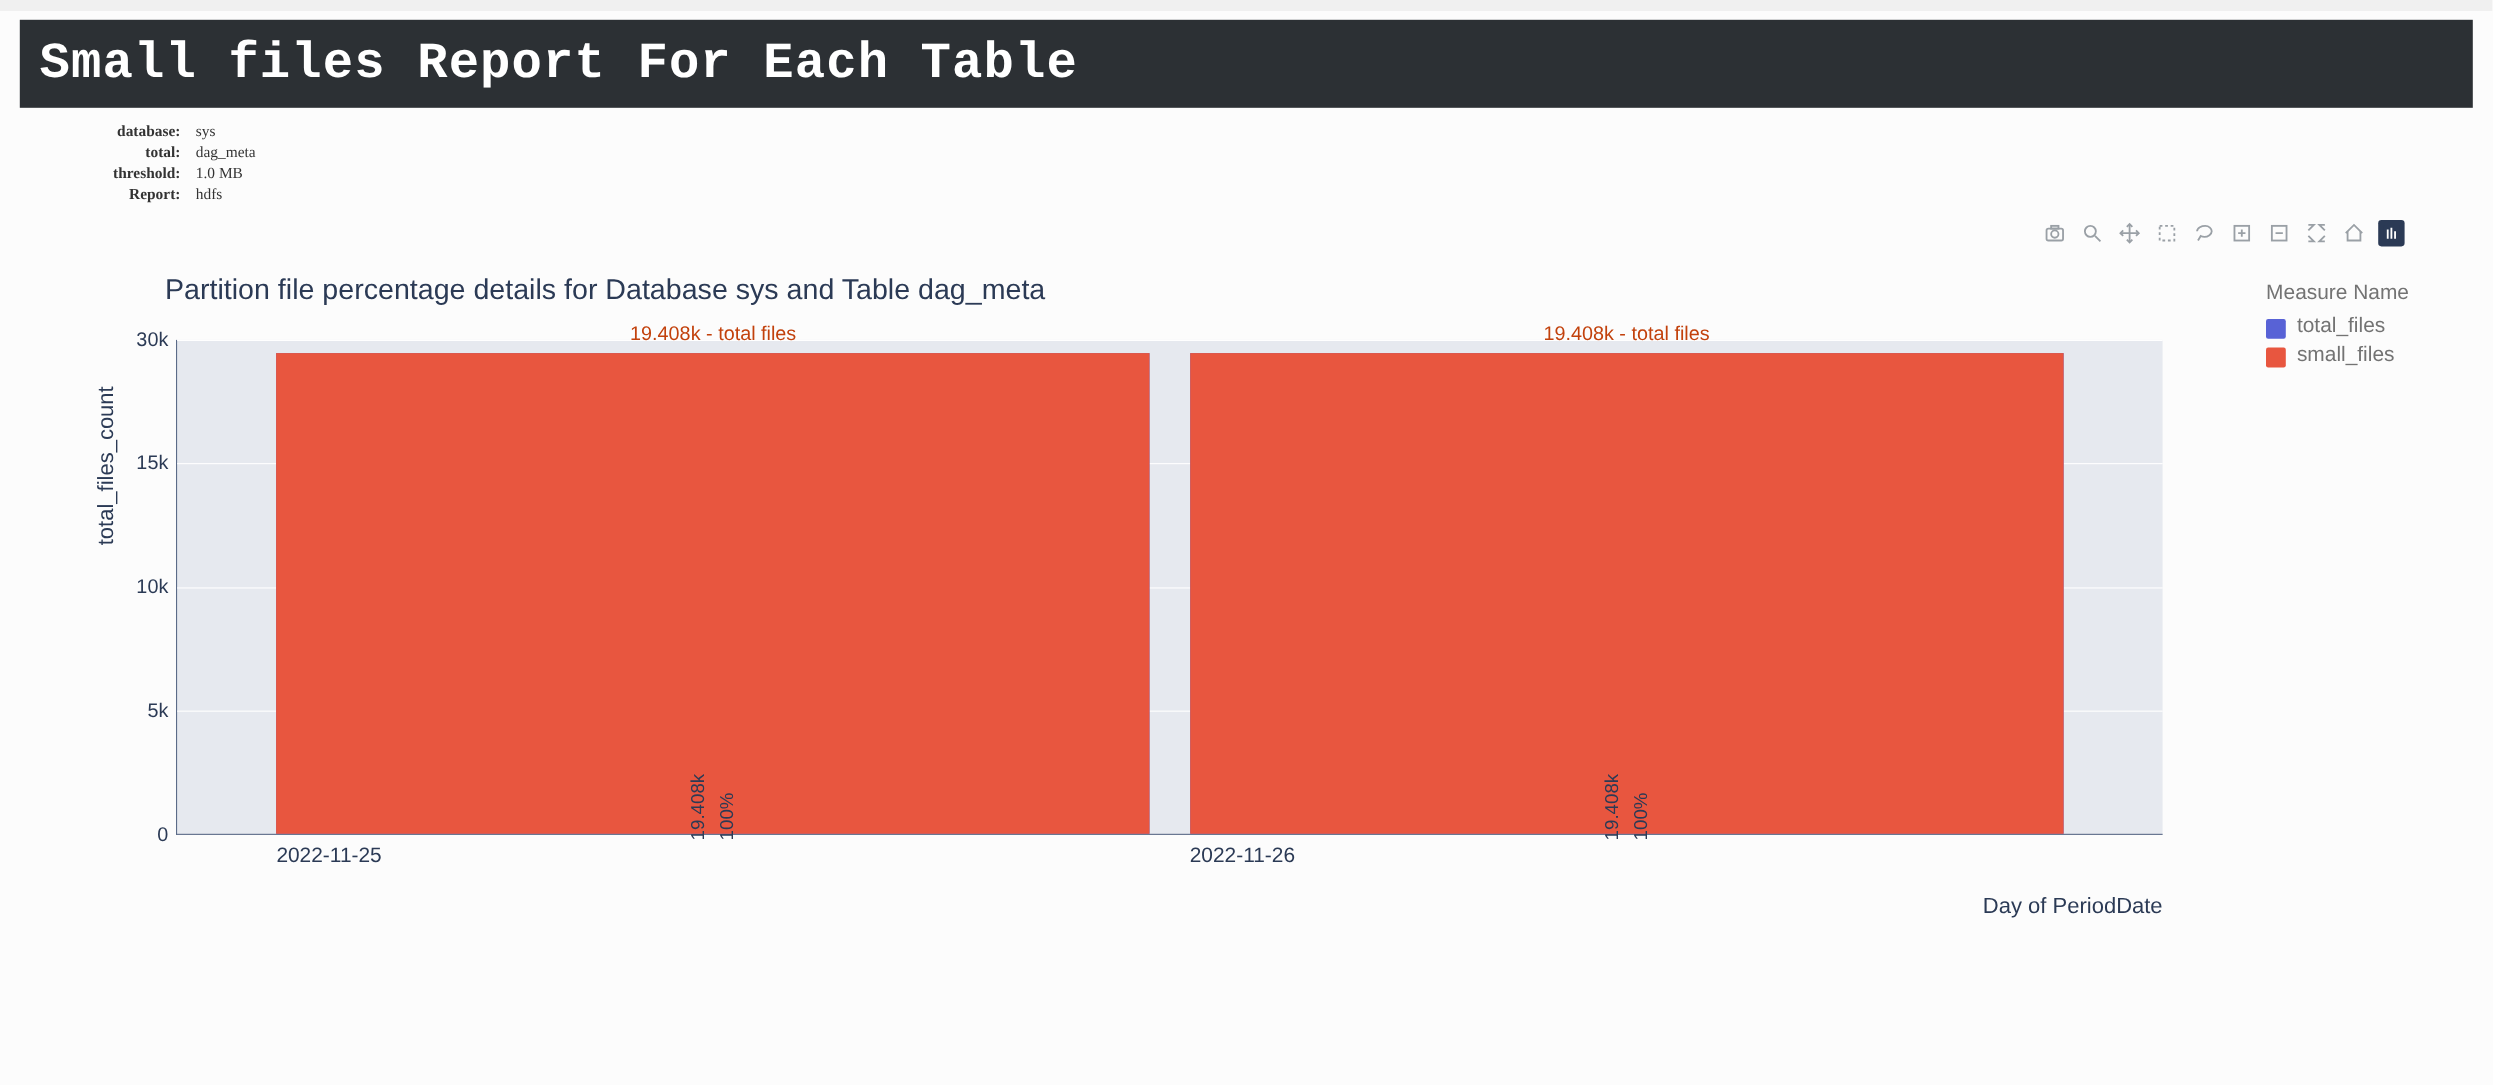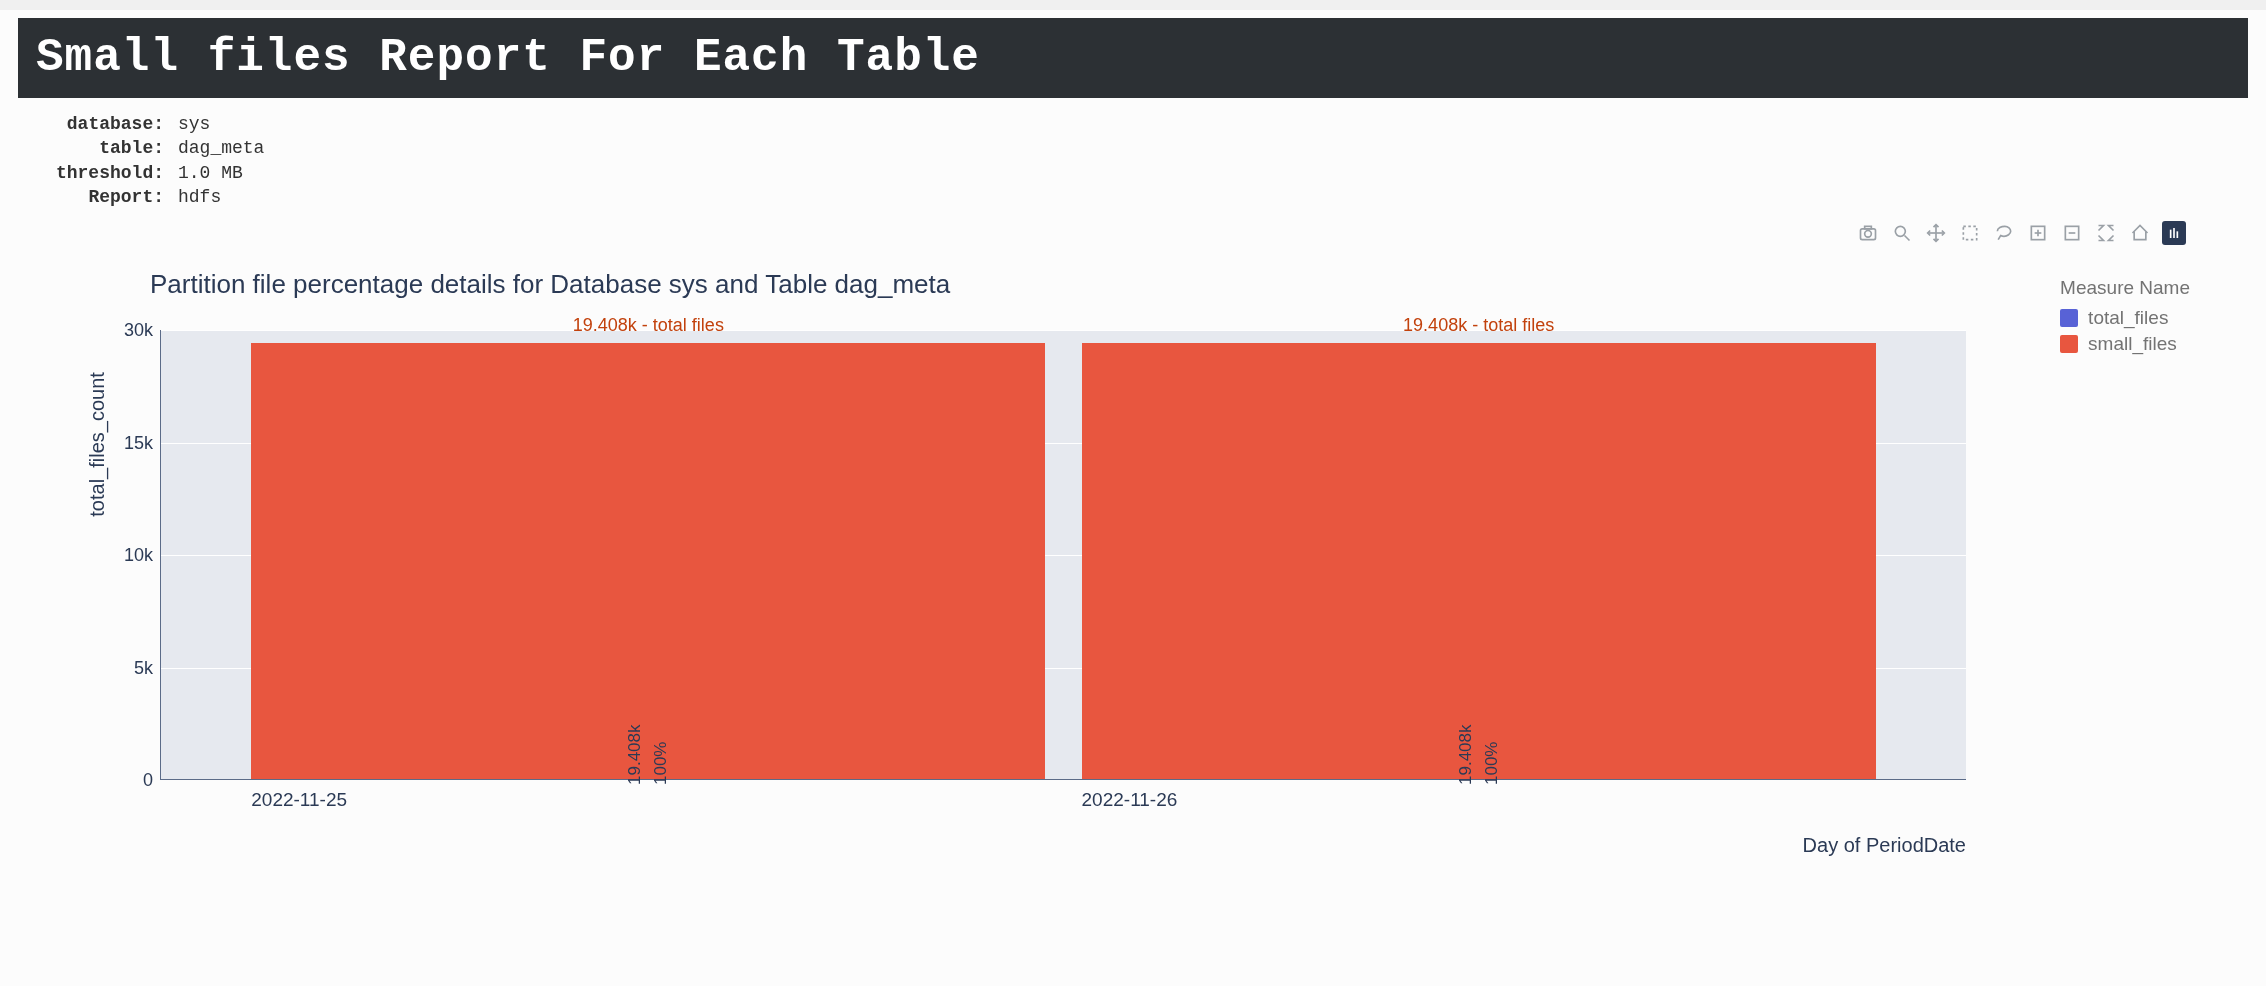--- a/index.html
+++ b/index.html
@@ -20,22 +20,22 @@
     margin: 8px 18px 0 18px;
   }
   .header-bar h1 {
     font-family: "Courier New", Courier, monospace;
     font-weight: 700;
     font-size: 46px;
     letter-spacing: 1px;
   }
   .meta-block {
     margin: 14px 0 0 28px;
-    font-family: Liberation Mono, monospace;
-    font-size: 18px;
+    font-family: Liberation Serif, serif;
+    font-size: 14px;
     line-height: 1.35;
   }
   .meta-row { display: flex; }
   .meta-key {
     width: 140px;
     text-align: right;
     font-weight: 700;
     padding-right: 4px;
   }
   .meta-val { padding-left: 10px; color: #333; }
@@ -153,41 +153,41 @@
     color: #2b3a55;
   }
   .legend {
     position: absolute;
     right: 36px;
     top: 8px;
     font-size: 19px;
     color: #737373;
   }
   .legend-title { margin-bottom: 8px; }
-  .legend-item { display: flex; align-items: center; gap: 10px; margin-bottom: 4px; }
+  .legend-item { display: flex; align-items: flex-end; gap: 10px; margin-bottom: 4px; }
   .swatch { width: 18px; height: 18px; border-radius: 2px; }
   .swatch.total { background: #5862d6; }
   .swatch.small { background: #e8563f; }
 </style>
 </head>
 <body>
 
 <div class="page-top-gap"></div>
 
 <div class="header-bar">
   <h1>Small files Report For Each Table</h1>
 </div>
 
 <div class="meta-block" id="meta-block">
     <div class="meta-row">
       <div class="meta-key">database:</div>
       <div class="meta-val">sys</div>
     </div>
     <div class="meta-row">
-      <div class="meta-key">table:</div>
+      <div class="meta-key">total:</div>
       <div class="meta-val">dag_meta</div>
     </div>
     <div class="meta-row">
       <div class="meta-key">threshold:</div>
       <div class="meta-val">1.0 MB</div>
     </div>
     <div class="meta-row">
       <div class="meta-key">Report:</div>
       <div class="meta-val">hdfs</div>
     </div>

